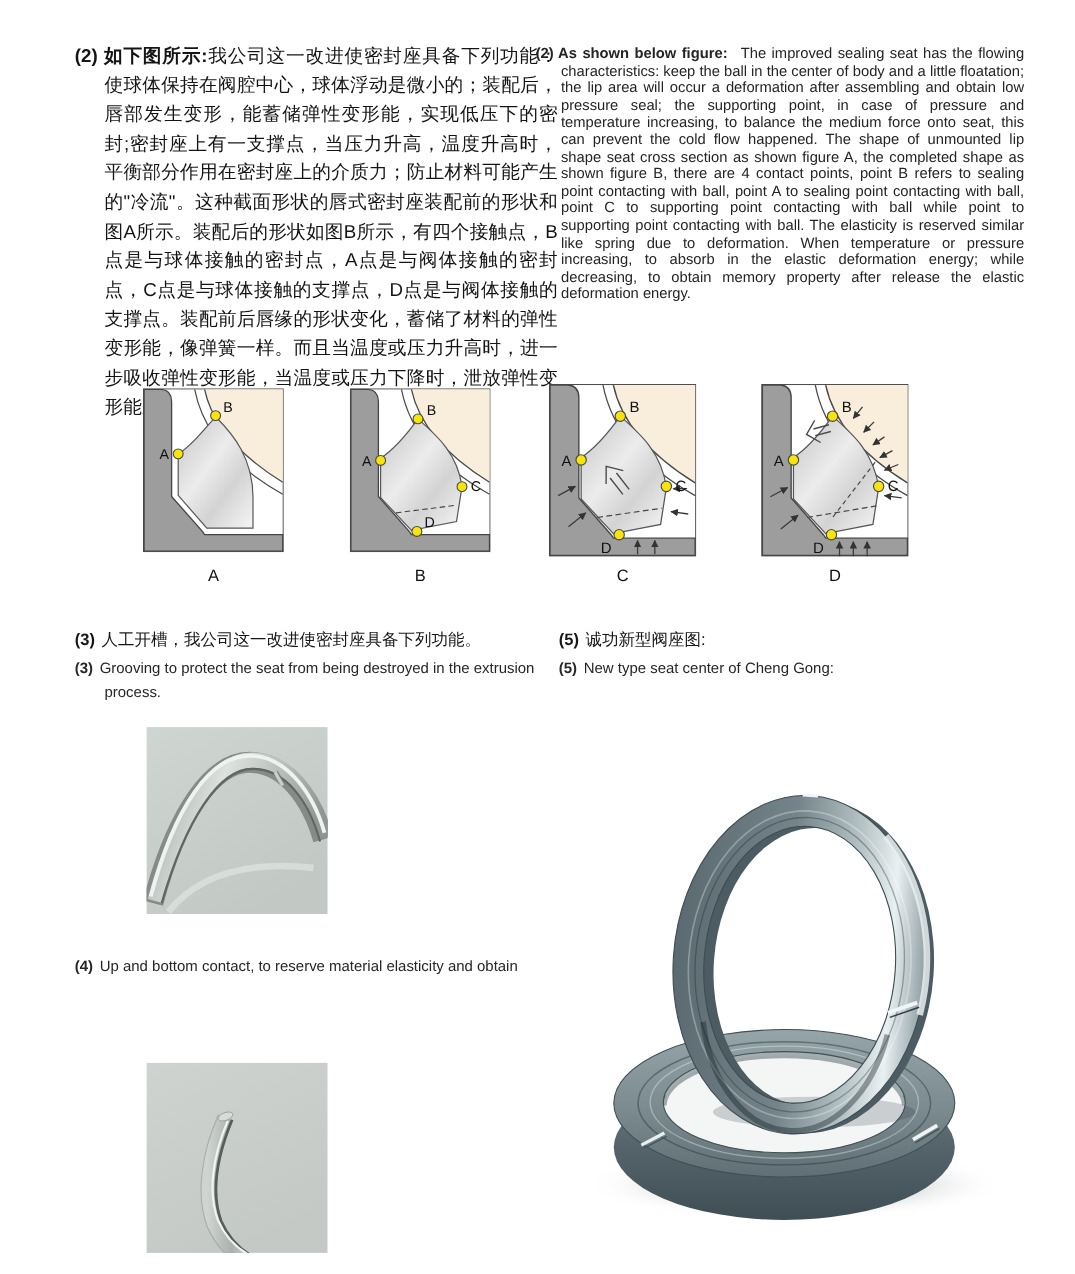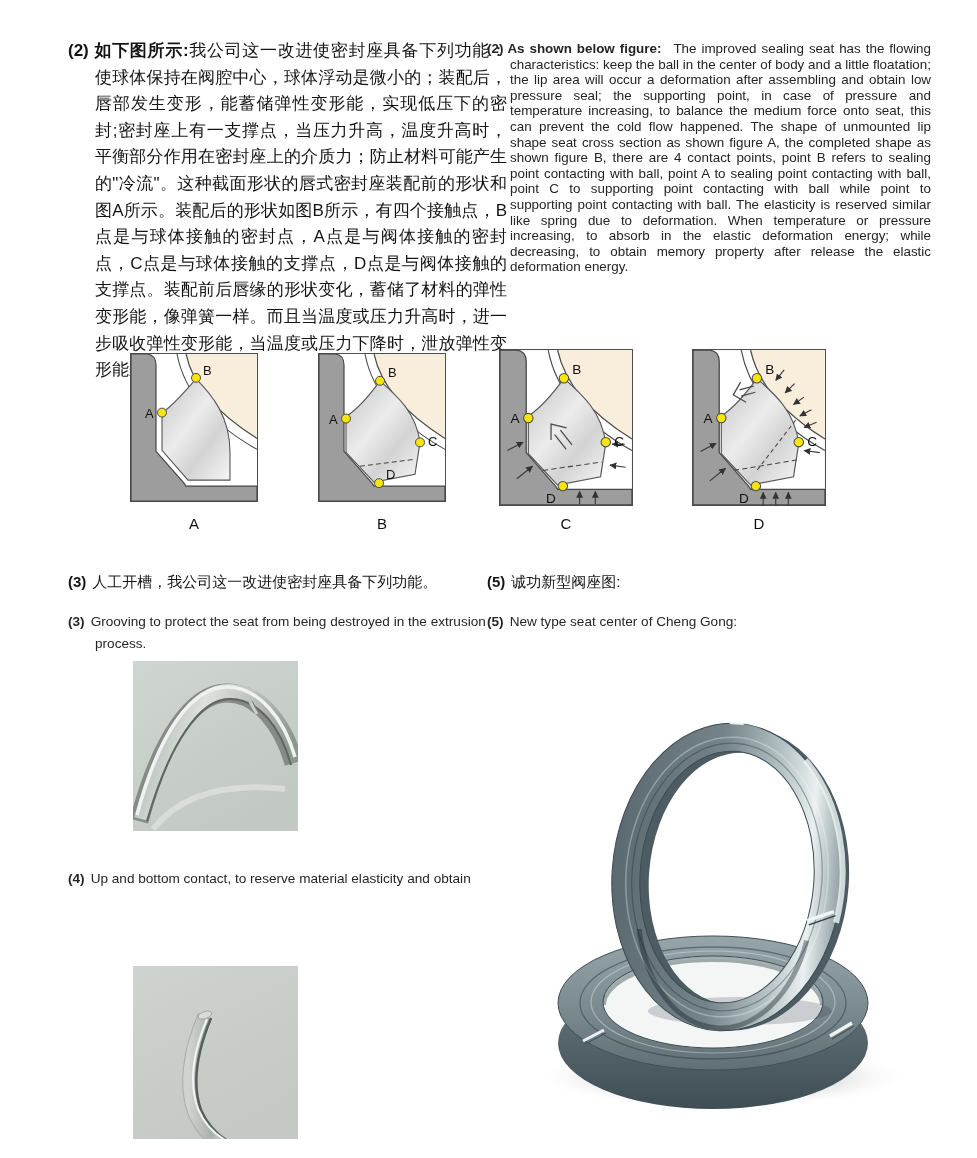--- a/index.html
+++ b/index.html
@@ -17,21 +17,21 @@
   .en2 .lbl{font-weight:bold;margin-right:4px;}
   .en2 .lead{font-weight:bold;margin-right:12px;}
   
   .diag{position:absolute;}
   .diag svg{display:block;width:100%;height:100%;}
   .cap{position:absolute;top:515px;font-size:15px;text-align:center;color:#111;}
   
   .secrow{position:absolute;width:428px;}
   .secrow .line{padding-left:27px;text-indent:-27px;}
   .secrow .cnline{font-size:15px;line-height:24px;color:#161616;}
-  .secrow .enline{font-size:13.6px;line-height:22px;color:#262626;margin-top:17px;}
+  .secrow .enline{font-size:13.6px;line-height:22px;color:#262626;margin-top:3px;}
   .secrow .lbl{font-weight:bold;margin-right:6px;}
   .photo{position:absolute;overflow:hidden;}
   .photo svg{display:block;width:100%;height:100%;}
 </style>
 </head>
 <body>
 
 <div class="page">
 
   <div class="abs cn2">
@@ -190,21 +190,21 @@
 
   <div class="secrow" style="left:68px;top:570px;">
     <div class="line cnline">
       <span class="lbl">(3)</span><span>人工开槽，我公司这一改进使密封座具备下列功能。</span>
     </div>
     <div class="line enline">
       <span class="lbl">(3)</span><span>Grooving to protect the seat from being destroyed in the extrusion process.</span>
     </div>
   </div>
 
-  <div class="secrow" style="left:487px;top:570px;">
+  <div class="secrow" style="left:508px;top:570px;">
     <div class="line cnline">
       <span class="lbl">(5)</span><span>诚功新型阀座图:</span>
     </div>
     <div class="line enline">
       <span class="lbl">(5)</span><span>New type seat center of Cheng Gong:</span>
     </div>
   </div>
 
   <div class="photo" style="left:133px;top:661px;width:165px;height:170px;">
     <svg viewBox="0 0 165 170">

